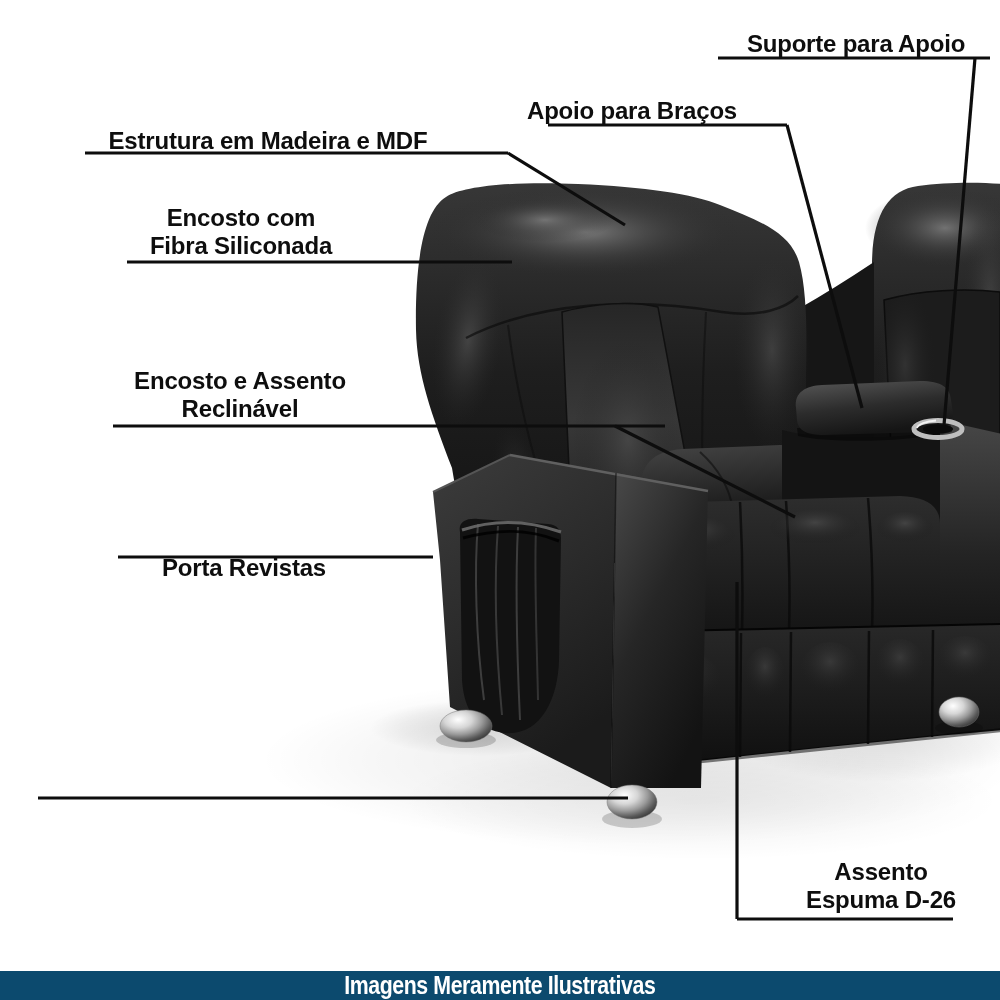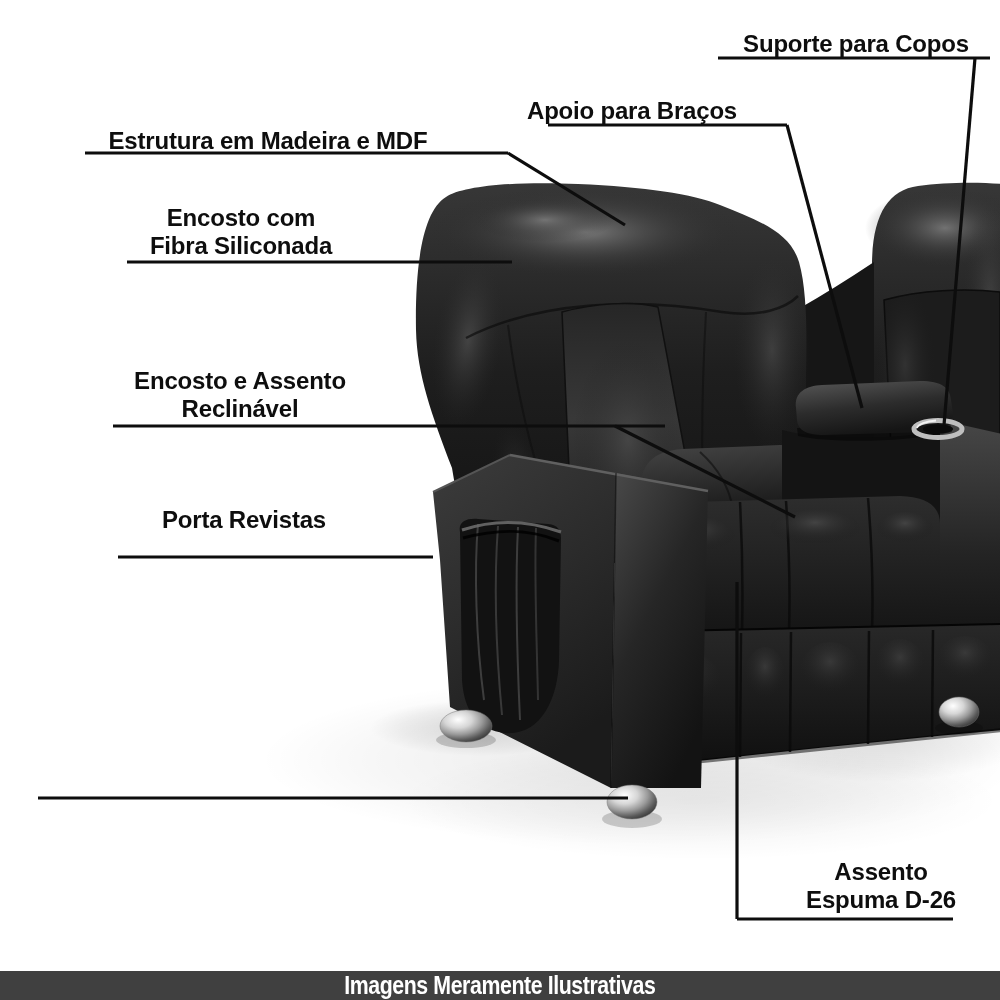--- a/index.html
+++ b/index.html
@@ -16,21 +16,21 @@
     color:#0e0e0e;
     font-weight:700;
     font-size:24px;
     line-height:28px;
     letter-spacing:-0.2px;
     text-align:center;
     white-space:nowrap;
   }
   .footer-bar{
     position:absolute;left:0;bottom:0;width:1000px;height:29px;
-    background:#404040;color:#ffffff;
+    background:#0c4a6e;color:#ffffff;
     display:flex;align-items:center;justify-content:center;
   }
   .footer-bar span{
     display:inline-block;
     font-weight:700;font-size:26px;line-height:29px;
     transform:scaleX(0.82);
     letter-spacing:-0.5px;
     white-space:nowrap;
   }
 </style>
@@ -226,37 +226,37 @@
       <line x1="127" y1="262" x2="512" y2="262"></line>
       <line x1="113" y1="426" x2="665" y2="426"></line>
       <line x1="615" y1="426" x2="795" y2="517"></line>
       <line x1="118" y1="557" x2="433" y2="557"></line>
       <line x1="38" y1="798" x2="628" y2="798"></line>
       <line x1="737" y1="582" x2="737" y2="919"></line>
       <line x1="737" y1="919" x2="953" y2="919"></line>
     </g>
   </svg>
 
-  <div class="callout" style="left:856px;top:30px;">Suporte para Copos</div>
+  <div class="callout" style="left:856px;top:30px;">Suporte para Apoio</div>
 
   <div class="callout" style="left:632px;top:97px;">Apoio para Braços</div>
 
   <div class="callout" style="left:268px;top:127px;">Estrutura em Madeira e MDF</div>
 
   <div class="callout" style="left:241px;top:204px;">
     <div>Encosto com</div>
     <div>Fibra Siliconada</div>
   </div>
 
   <div class="callout" style="left:240px;top:367px;">
     <div>Encosto e Assento</div>
     <div>Reclinável</div>
   </div>
 
-  <div class="callout" style="left:244px;top:506px;">Porta Revistas</div>
+  <div class="callout" style="left:244px;top:554px;">Porta Revistas</div>
 
 
   <div class="callout" style="left:851px;top:858px;margin-left:30px;">
     <div>Assento</div>
     <div>Espuma D-26</div>
   </div>
 
   <div class="footer-bar">
     <span>Imagens Meramente Ilustrativas</span>
   </div>

